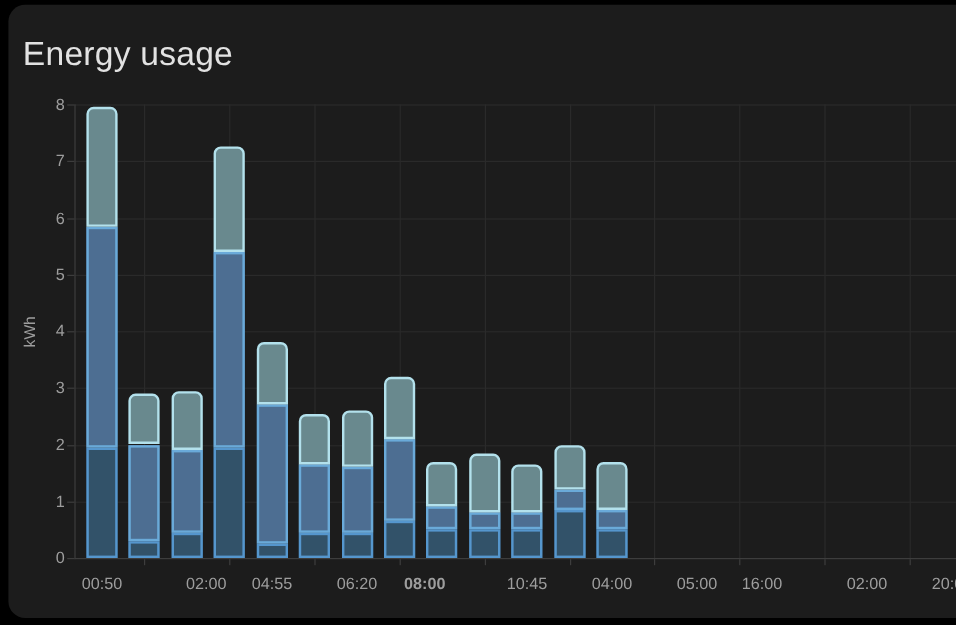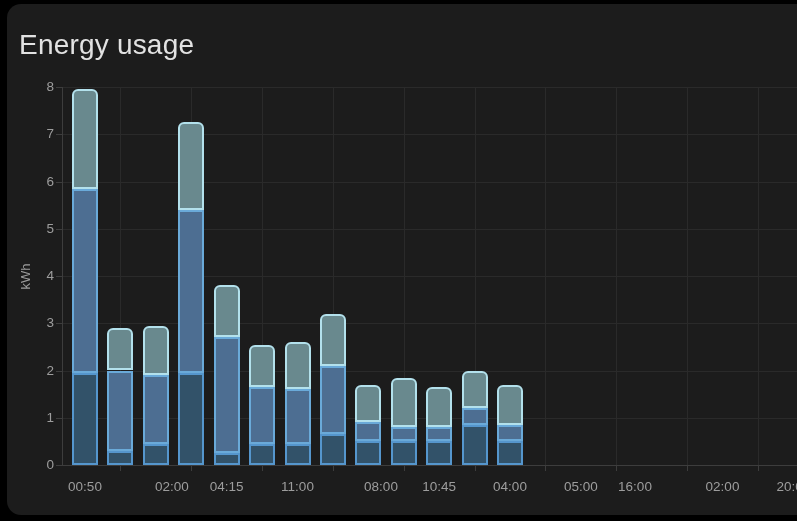--- a/index.html
+++ b/index.html
@@ -104,23 +104,23 @@
       <div class="gl-v" style="left: 616.25px;"></div>
       <div class="tick-x" style="left: 616.25px;"></div>
       <div class="gl-v" style="left: 687.084px;"></div>
       <div class="tick-x" style="left: 687.084px;"></div>
       <div class="gl-v" style="left: 757.917px;"></div>
       <div class="tick-x" style="left: 757.917px;"></div>
       <div class="ax-y"></div>
       <div class="ax-x"></div>
       <div class="xlab" style="left: 85px;">00:50</div>
       <div class="xlab" style="left: 155.833px; margin-left: 16px;">02:00</div>
-      <div class="xlab" style="left: 226.667px;">04:15</div>
-      <div class="xlab" style="left: 297.5px;">11:00</div>
-      <div class="xlab" style="left: 381px;">08:00</div>
+      <div class="xlab" style="left: 226.667px;">04:55</div>
+      <div class="xlab" style="left: 297.5px;">06:20</div>
+      <div class="xlab" style="left: 354px; font-weight: bold;">08:00</div>
       <div class="xlab" style="left: 439.167px;">10:45</div>
       <div class="xlab" style="left: 510px;">04:00</div>
       <div class="xlab" style="left: 580.834px;">05:00</div>
       <div class="xlab" style="left: 635px;">16:00</div>
       <div class="xlab" style="left: 722.501px;">02:00</div>
       <div class="xlab" style="left: 793.334px;">20:00</div>
       <div class="seg" style="left: 72px; top: 372.863px; height: 92.1375px; background-color: rgb(50, 82, 105); border-color: rgb(85, 150, 205);"></div>
       <div class="seg" style="left: 72px; top: 188.588px; height: 184.275px; background-color: rgb(77, 110, 146); border-color: rgb(106, 170, 217);"></div>
       <div class="seg rounded" style="left: 72px; top: 89.3625px; height: 99.225px; background-color: rgb(105, 137, 142); border-color: rgb(179, 225, 236);"></div>
       <div class="seg" style="left: 107.417px; top: 450.825px; height: 14.175px; background-color: rgb(50, 82, 105); border-color: rgb(85, 150, 205);"></div>

